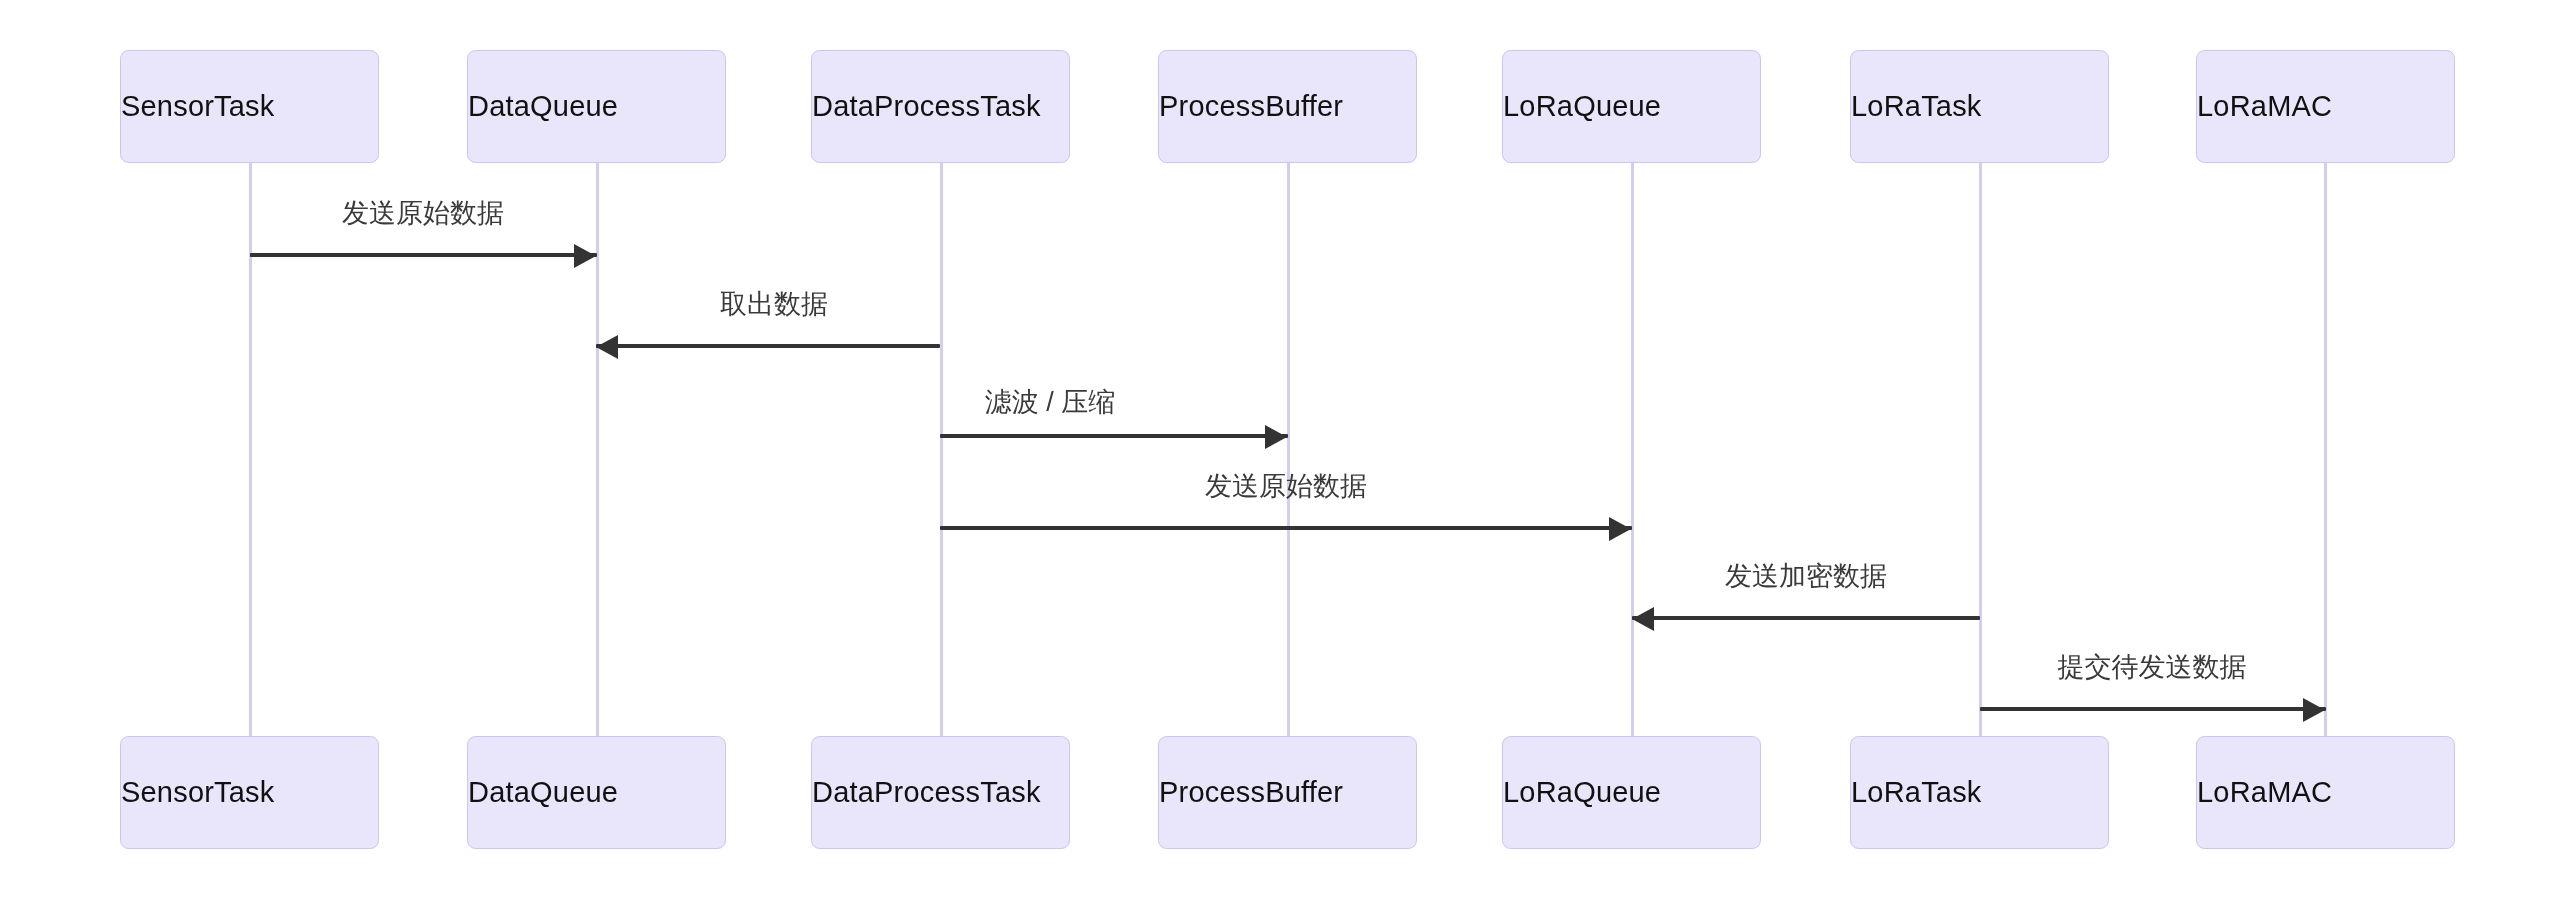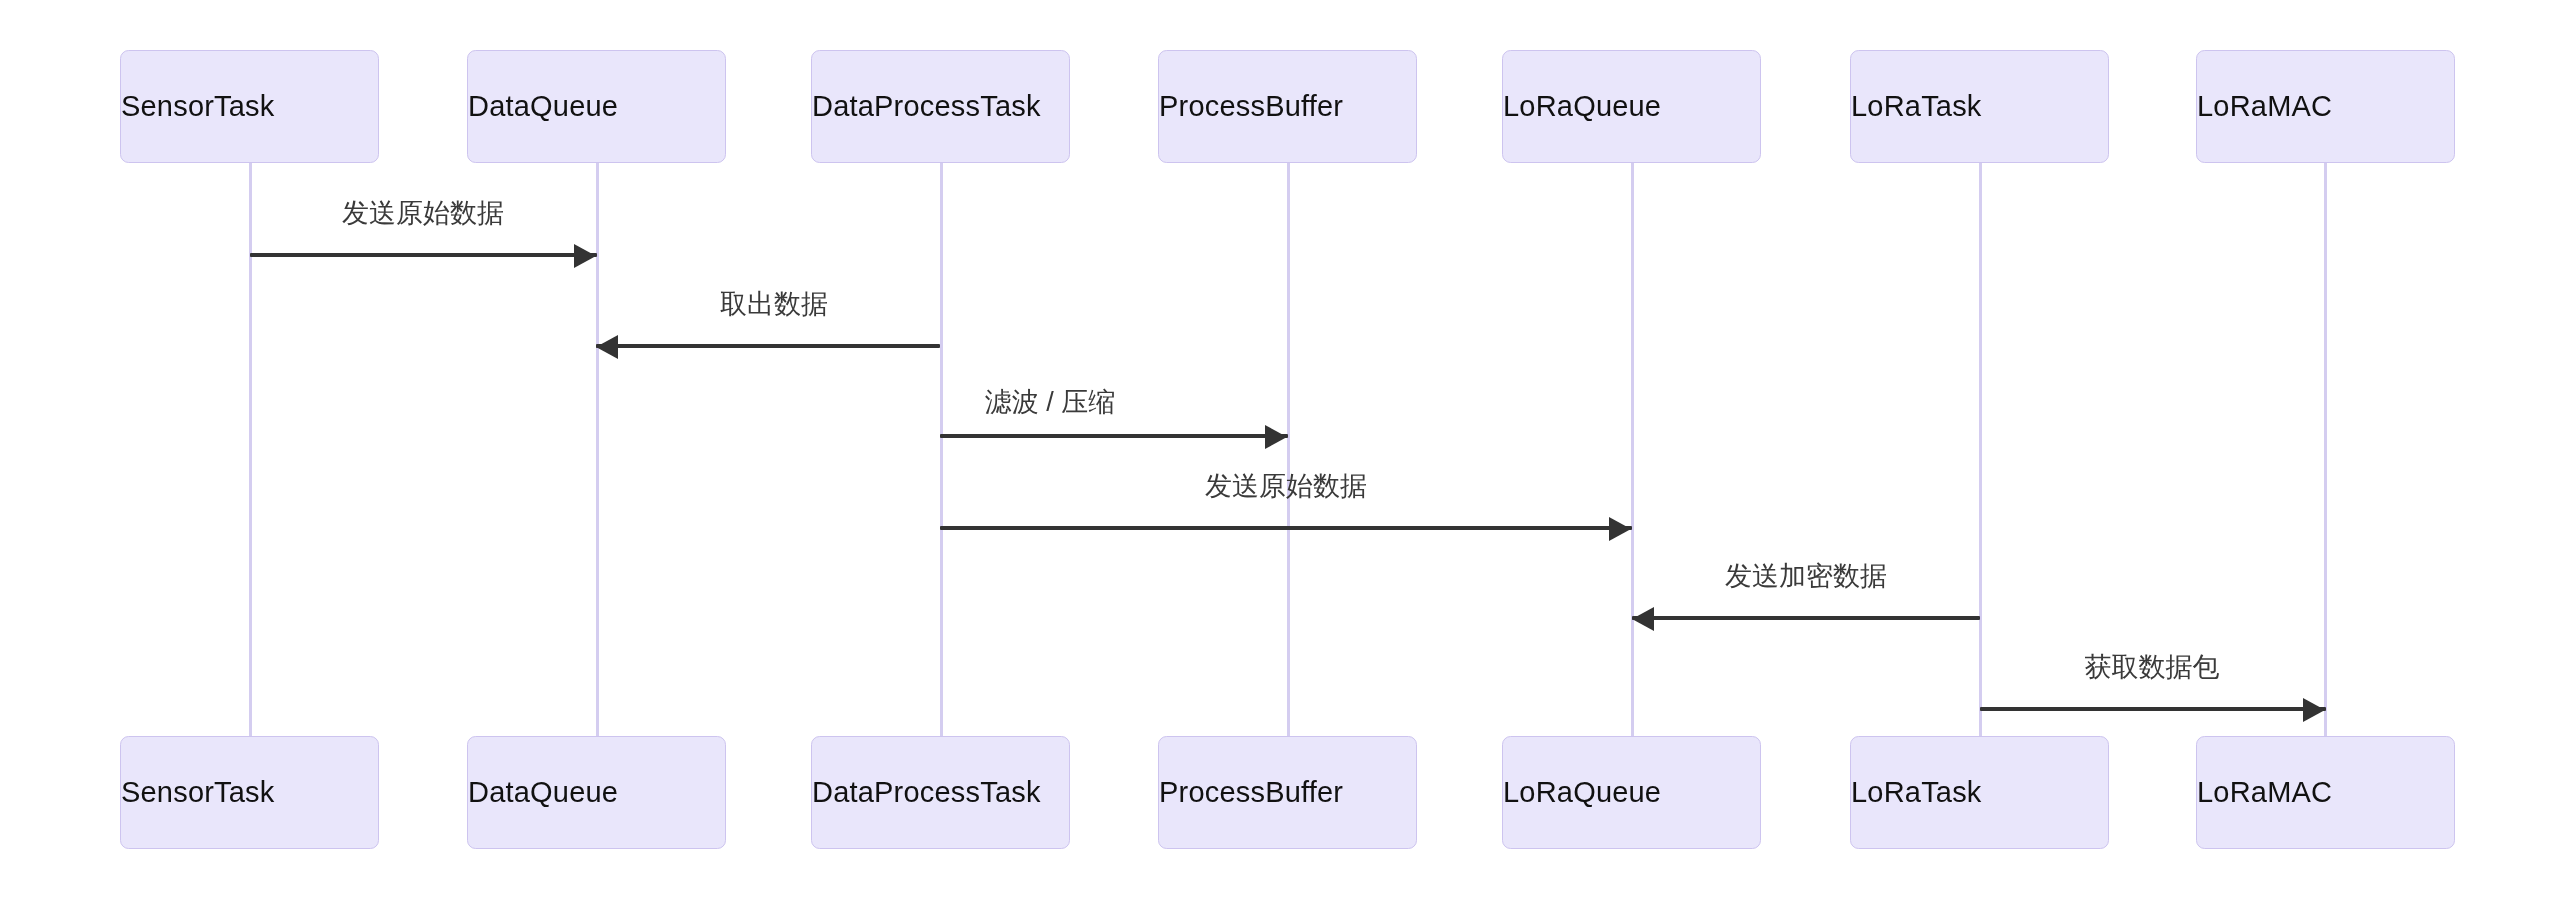--- a/index.html
+++ b/index.html
@@ -157,16 +157,16 @@
       <div class="msg-label" style="left: 1286px; top: 468px;">发送原始数据</div>
       <div class="message" style="left: 1632px; top: 616px; width: 348px;">
         <div class="msg-line" style="width: 348px;"></div>
         <div class="msg-head left" style="left: 0px;"></div>
       </div>
       <div class="msg-label" style="left: 1806px; top: 558px;">发送加密数据</div>
       <div class="message" style="left: 1980px; top: 707px; width: 346px;">
         <div class="msg-line" style="width: 346px;"></div>
         <div class="msg-head right" style="left: 323px;"></div>
       </div>
-      <div class="msg-label" style="left: 2152px; top: 649px;">获取数据包</div>
+      <div class="msg-label" style="left: 2152px; top: 649px;">提交待发送数据</div>
     </div>
 </div>
 
 
 </body></html>

